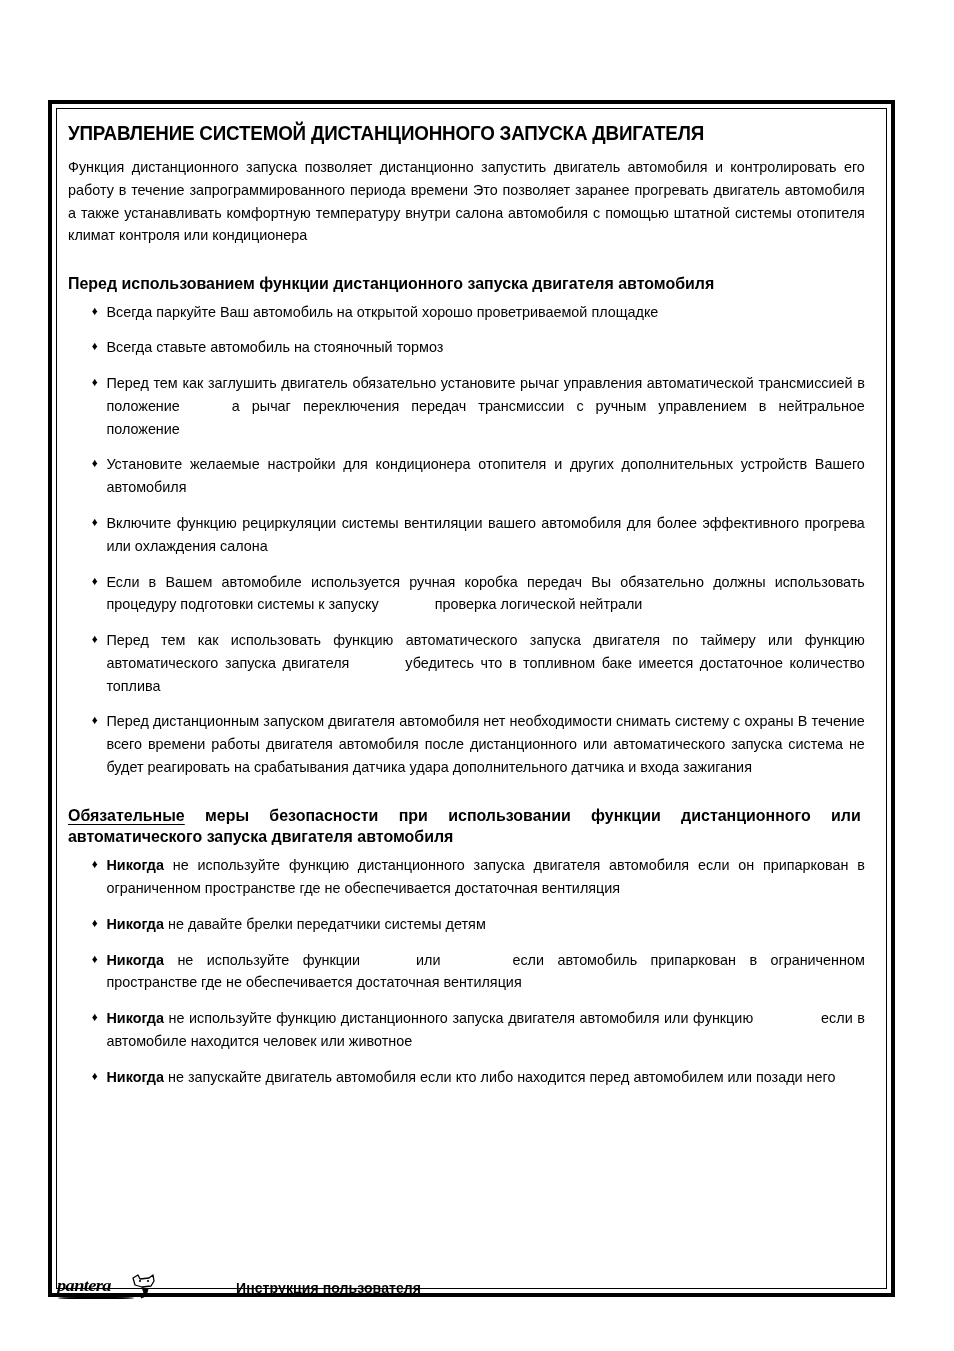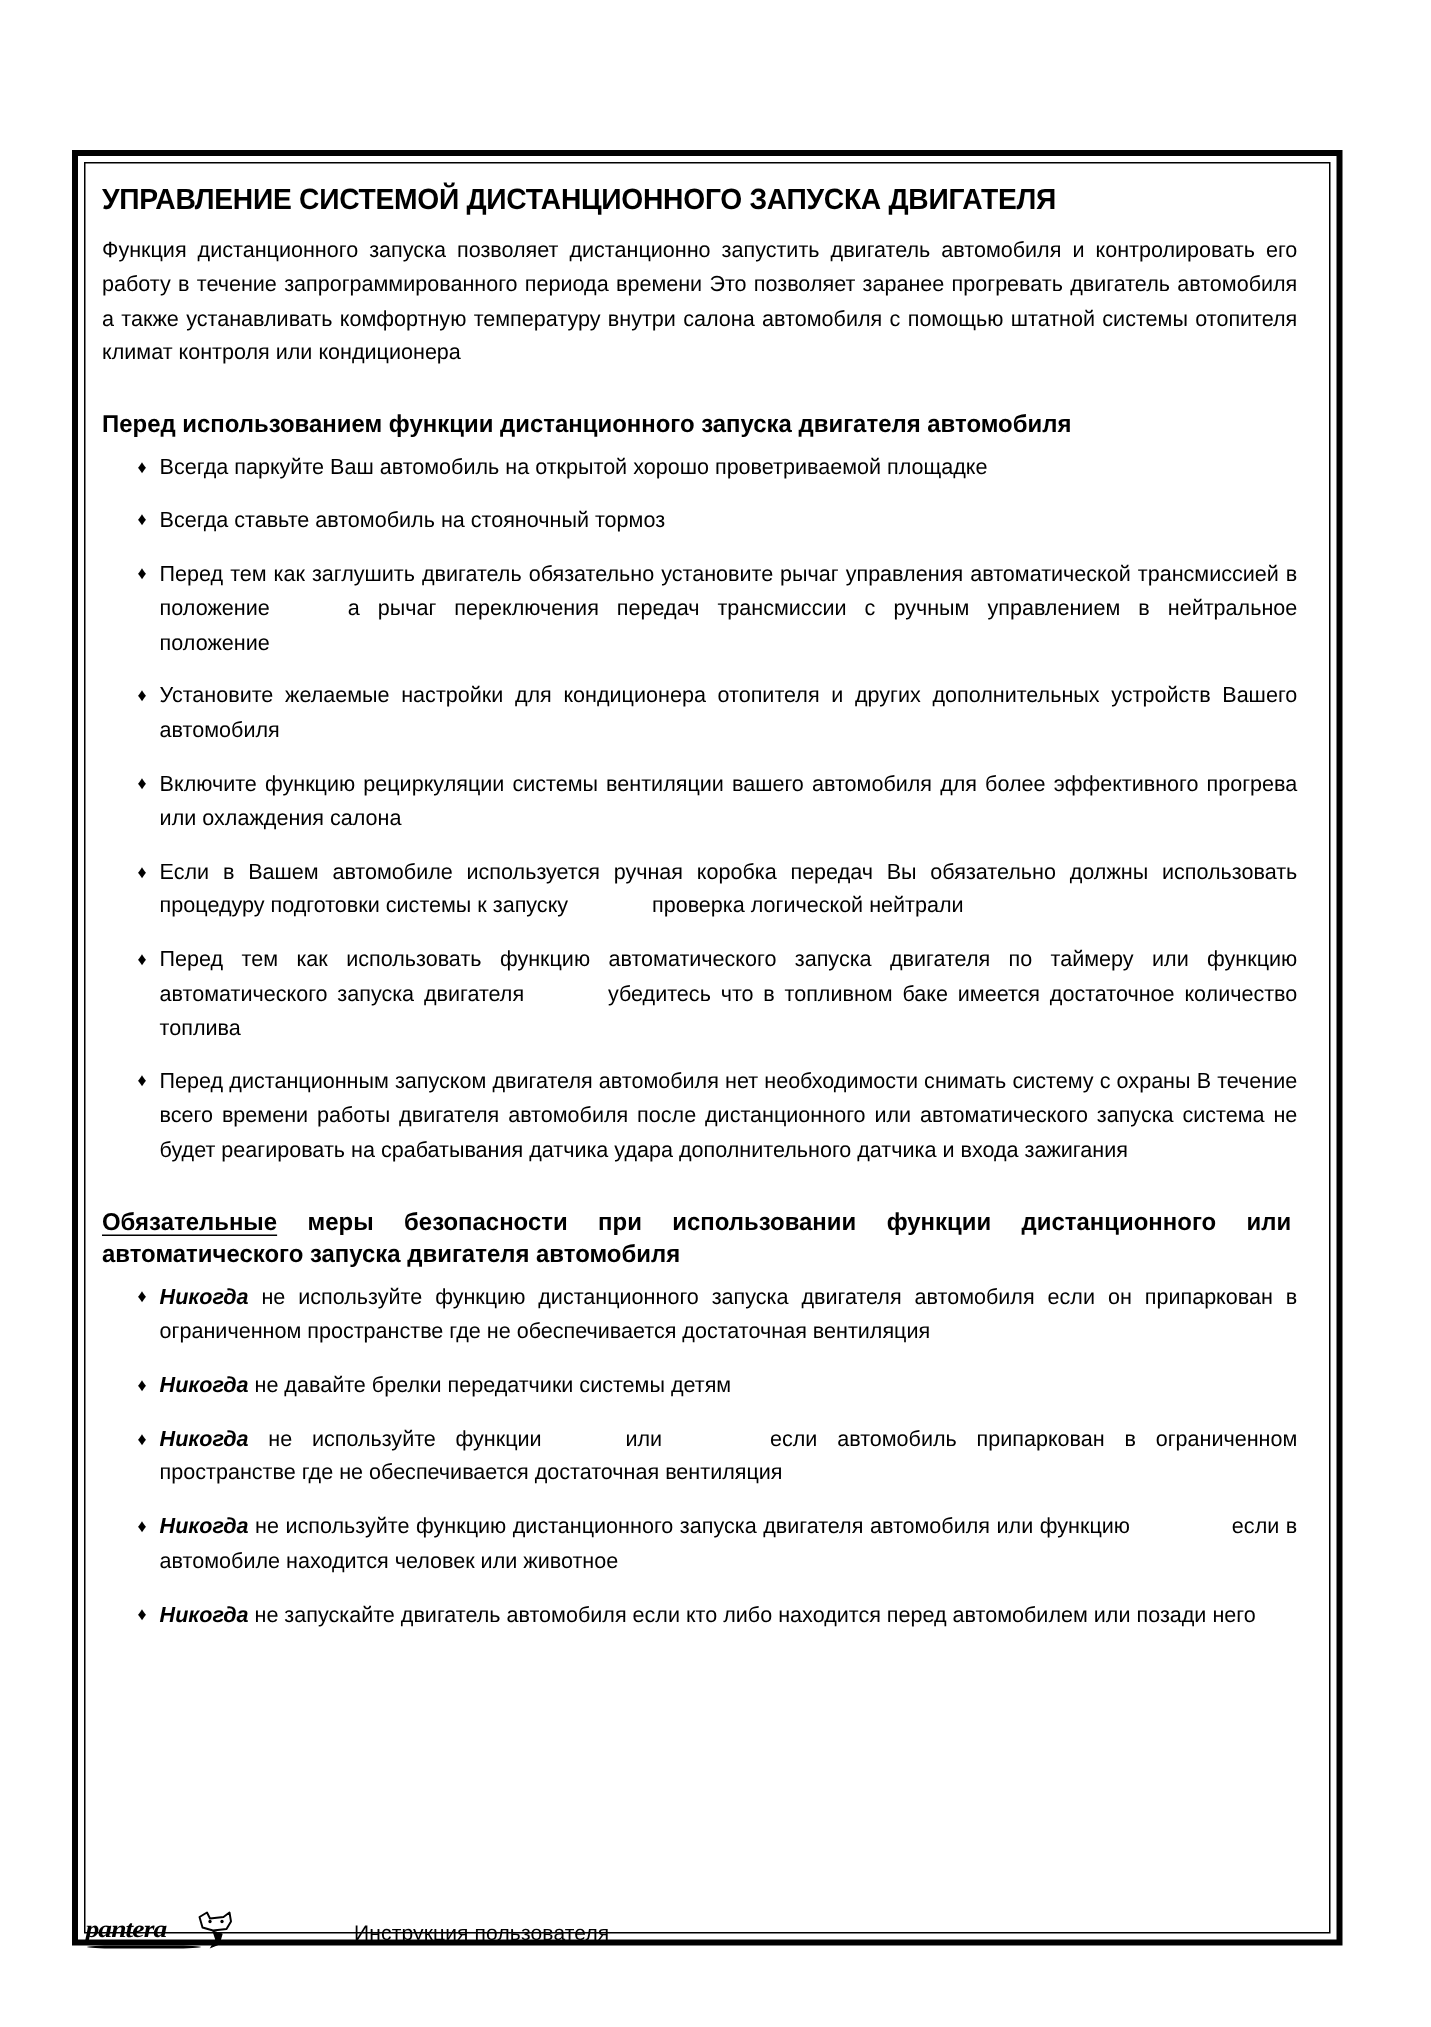--- a/index.html
+++ b/index.html
@@ -103,21 +103,20 @@
   .bullet-item:last-child { margin-bottom: 0; }
   .bullet-marker {
     position: absolute;
     left: 24px;
     top: 0;
     font-size: 12px;
     line-height: 1.72;
   }
   .bullet-item .lead {
     font-weight: bold;
-    font-style: italic;
   }
   
   .gap {
     display: inline-block;
     white-space: pre;
   }
 
   
   #footer {
     position: absolute;
@@ -153,21 +152,21 @@
     height: 2px;
     background: #000;
     border-radius: 50%/100%;
   }
   .logo-cat { position: absolute; left: 72px; top: -2px; }
   .footer-title {
     position: absolute;
     left: 188px;
     top: 4px;
     font-size: 14px;
-    font-weight: normal;
+    font-weight: bold;
     letter-spacing: 0.1px;
     text-align: center;
   }
 </style>
 </head>
 <body>
 
 <div id="page-frame">
   <div id="page-frame-inner"></div>
 

